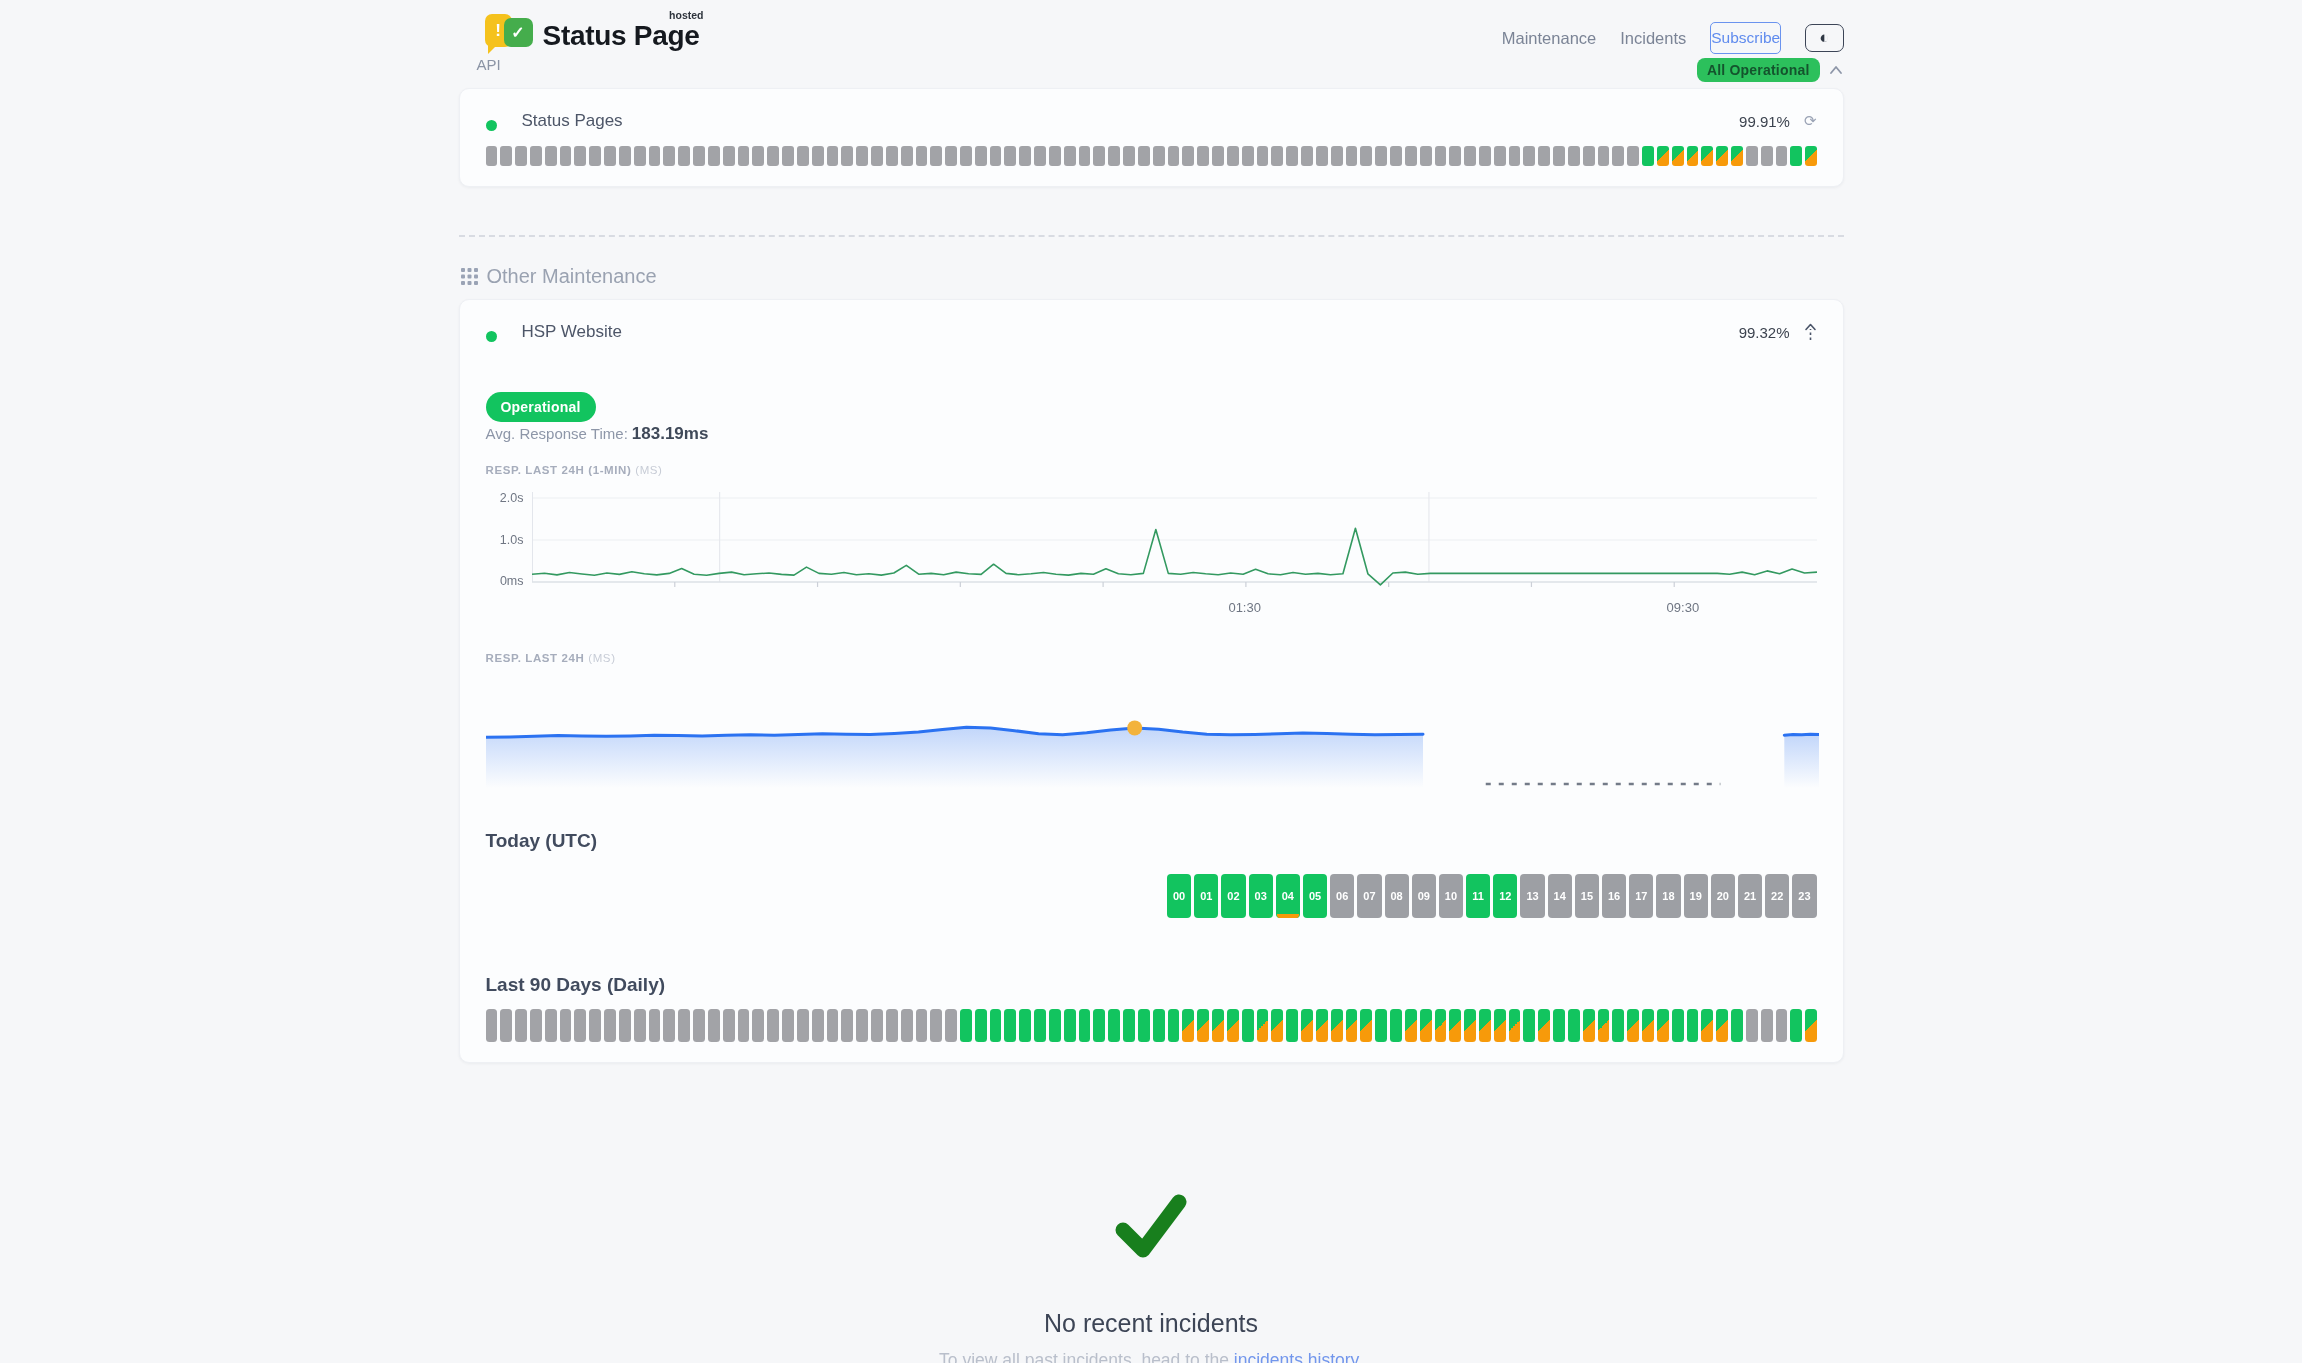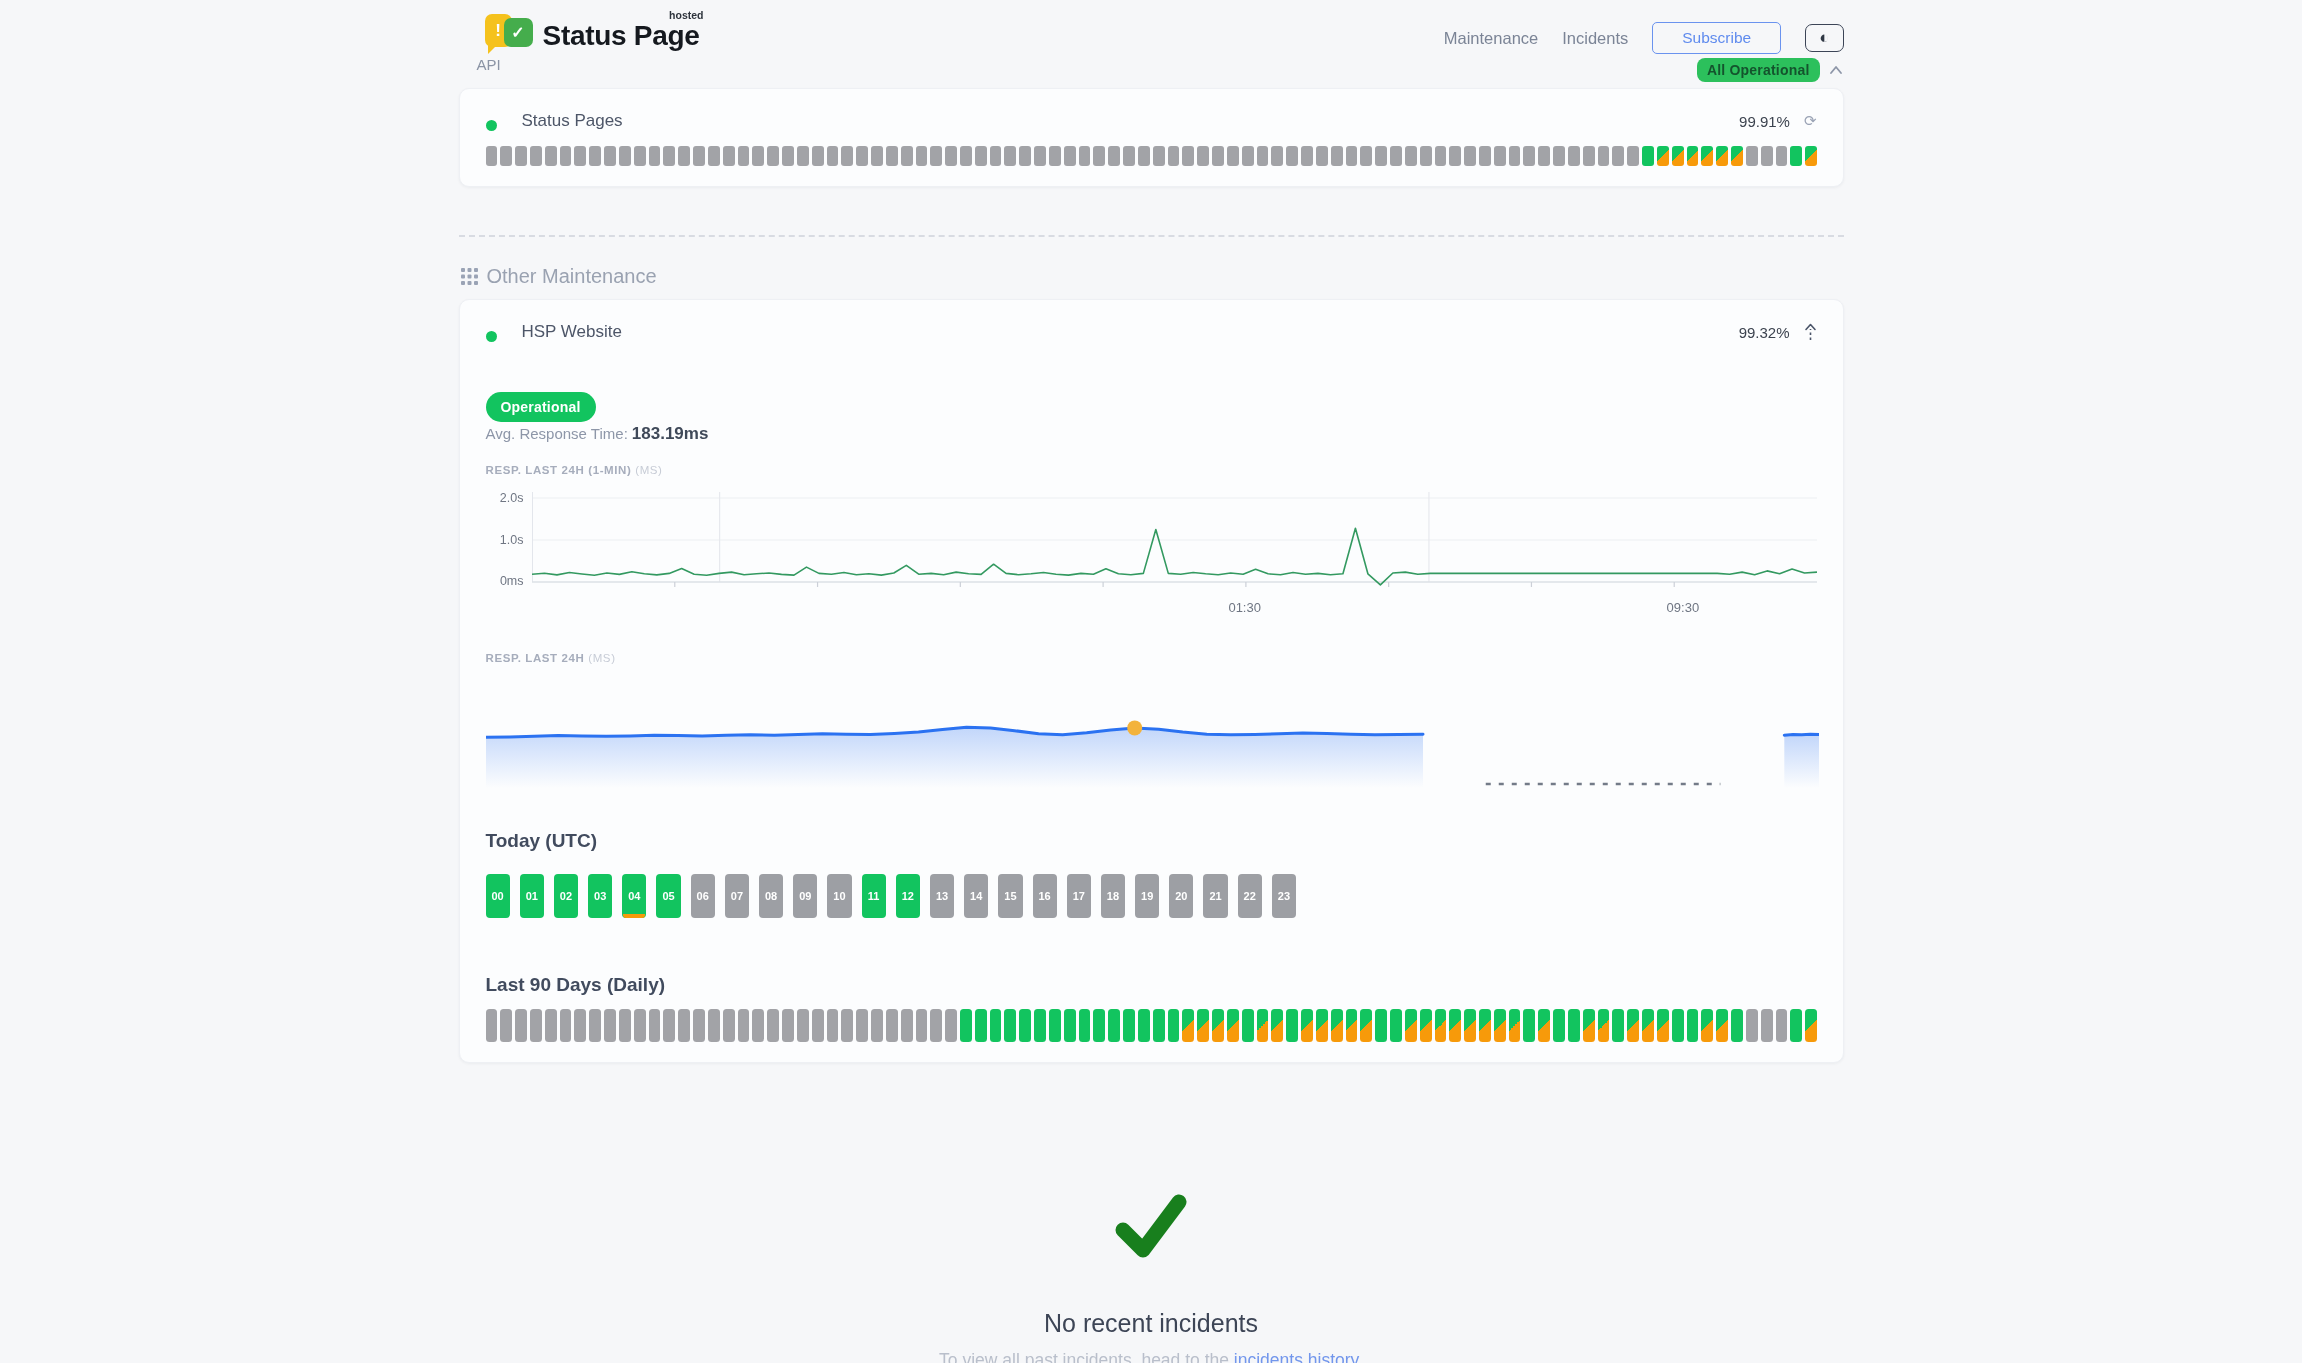--- a/index.html
+++ b/index.html
@@ -12,21 +12,21 @@
   .header { height:76px; position:relative; }
   .logo-group { position:absolute; left:26px; top:4px; display:flex; align-items:flex-start; }
   .logo-mark { position:relative; width:52px; height:48px; }
   .bubble-y { position:absolute; left:0; top:2px; width:27px; height:33px; background:#f5c21d; border-radius:7px; display:flex; align-items:center; justify-content:center; color:#fff; font-weight:800; font-size:17px; z-index:1; }
   .bubble-y-tail { position:absolute; left:3px; top:33px; width:0; height:0; border-left:9px solid #f5c21d; border-bottom:9px solid transparent; z-index:0; }
   .bubble-g { position:absolute; left:19px; top:6px; width:29px; height:29px; background:#45ad4c; border-radius:7px; display:flex; align-items:center; justify-content:center; color:#fff; font-weight:800; font-size:16px; z-index:2; }
   .logo-text { position:relative; margin-left:6px; margin-top:8px; font-size:28px; font-weight:800; color:#15191f; letter-spacing:-0.3px; }
   .logo-hosted { position:absolute; right:-4px; top:-11px; font-size:10.5px; font-weight:600; color:#2e343d; letter-spacing:0; }
   .nav { position:absolute; right:0; top:14px; display:flex; align-items:center; gap:24px; }
   .nav-link { font-size:16.5px; color:#7b8496; cursor:pointer; }
-  .btn-subscribe { border:1.5px solid #6a93ef; color:#5f8bee; background:transparent; border-radius:5px; padding:6px 29px; font-size:15.5px; font-family:inherit; cursor:pointer; }
+  .btn-subscribe { border:1.5px solid #6a93ef; color:#5f8bee; background:transparent; border-radius:5px; padding:6px 0; font-size:15.5px; font-family:inherit; cursor:pointer; }
   .btn-theme { border:1.5px solid #3c4557; background:transparent; border-radius:7px; padding:2px 13px; font-size:17px; color:#2f3744; cursor:pointer; line-height:22px; }
   .status-row { position:absolute; right:0; top:50px; display:flex; align-items:center; gap:8px; }
   .badge-all { background:#2cc05c; color:#14532d; font-size:14px; font-weight:700; border-radius:8px; padding:4px 10px; letter-spacing:0.2px; }
   .api-label { position:absolute; left:18px; top:48px; font-size:15px; color:#8b94a5; }
 
   
   .card { background:#fcfdfe; border:1px solid #eef0f4; border-radius:10px; box-shadow:0 1px 3px rgba(20,30,55,.05); padding:20px 26px; }
   .comp-row { display:flex; align-items:center; justify-content:space-between; height:24px; }
   .comp-name { display:flex; align-items:flex-end; gap:25px; font-size:17px; color:#4d5668; font-weight:500; }
   .dot { width:11px; height:11px; border-radius:50%; background:#12c45f; }
@@ -54,21 +54,21 @@
   .chart1-wrap { display:flex; margin-top:12px; }
   .y-axis { width:46px; position:relative; height:104px; }
   .y-axis span { position:absolute; right:8px; font-size:12.5px; color:#6f7683; }
   .plot1 { flex:1; position:relative; }
   .xticks { position:relative; height:22px; margin-left:46px; }
   .xticks span { position:absolute; top:4px; transform:translateX(-50%); font-size:13px; color:#6f7683; }
 
   .chart2-wrap { margin-top:6px; }
 
   .sub-head { margin-top:16px; font-size:19px; color:#414b5e; font-weight:600; }
-  .hours { display:flex; gap:10px; margin-top:22px; }
+  .hours { display:flex; gap:3px; margin-top:22px;justify-content:flex-end; }
   .hour { width:24.2px; height:44px; border-radius:4px; display:flex; align-items:center; justify-content:center; color:#fff; font-size:11px; font-weight:600; position:relative; }
   .hour.u { background:#12c45f; }
   .hour.n { background:#9d9fa4; }
   .hour .marker { position:absolute; left:1px; right:1px; bottom:0; height:4px; background:#f79a0a; border-radius:0 0 3px 3px; }
   .hours-block-gap { margin-top:56px; }
 
   
   .incidents { text-align:center; margin-top:130px; }
   .inc-title { margin-top:46px; font-size:25px; color:#3d4556; font-weight:500; }
   .inc-sub { margin-top:12px; font-size:17.5px; color:#b9bfcb; }

